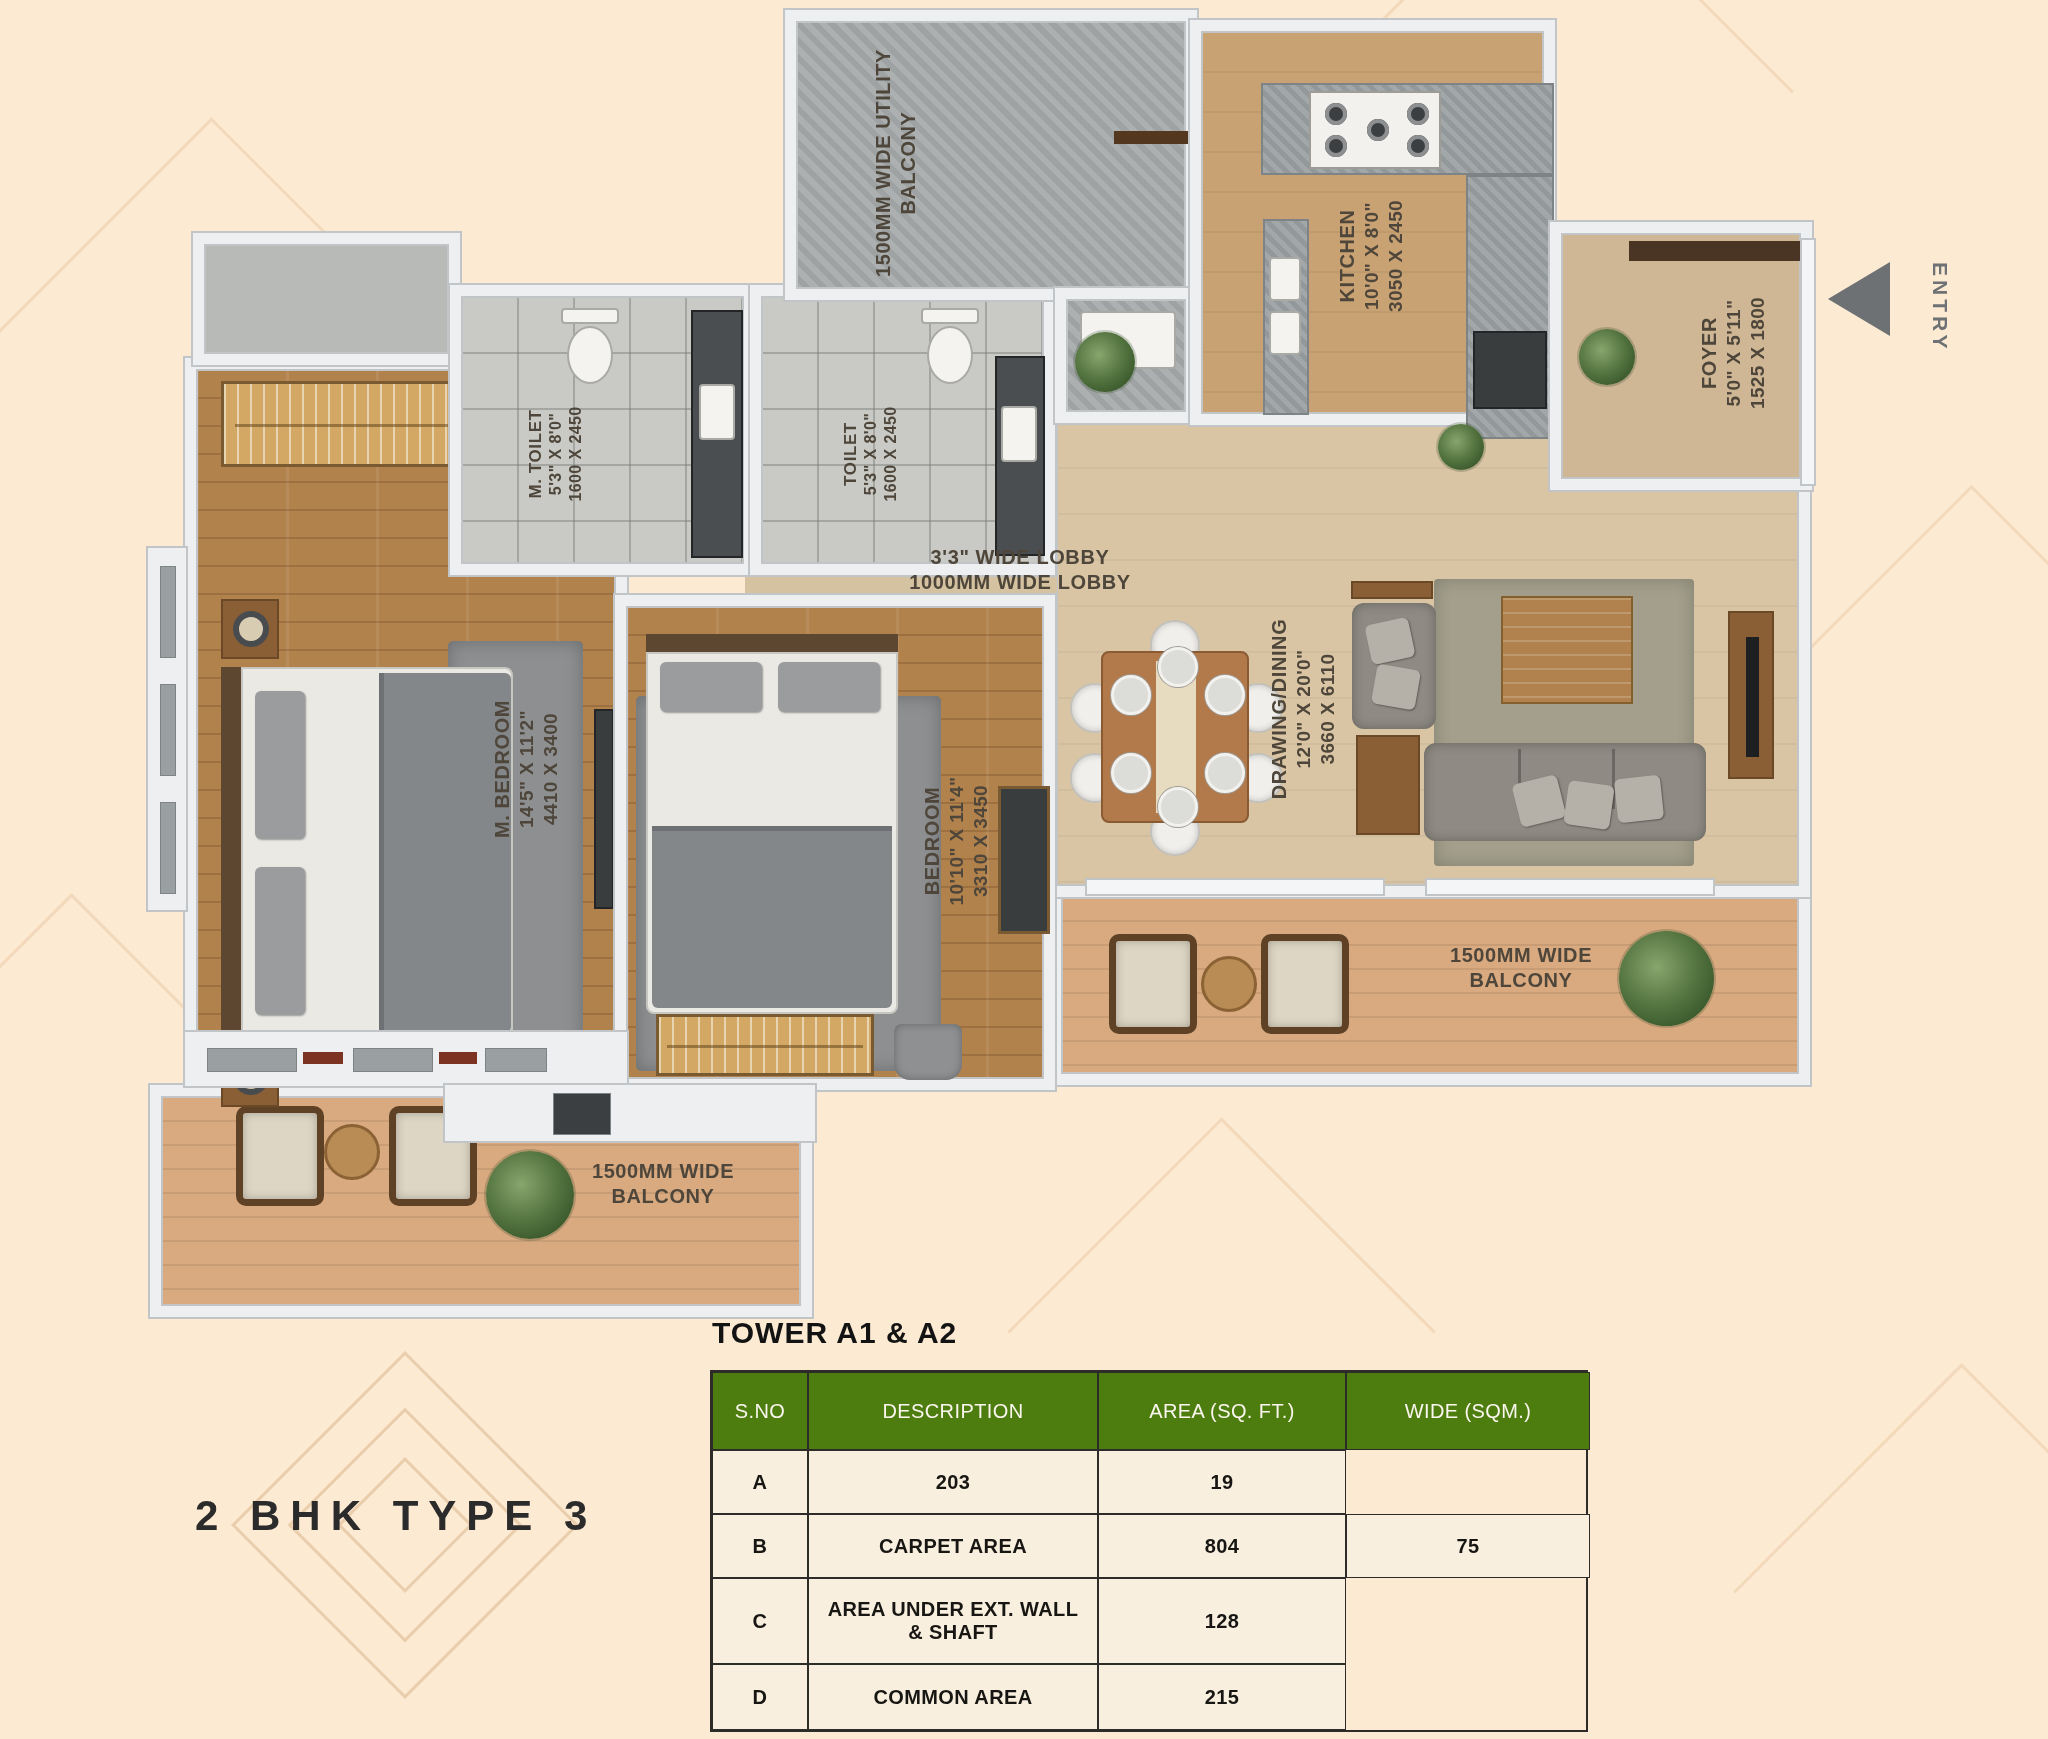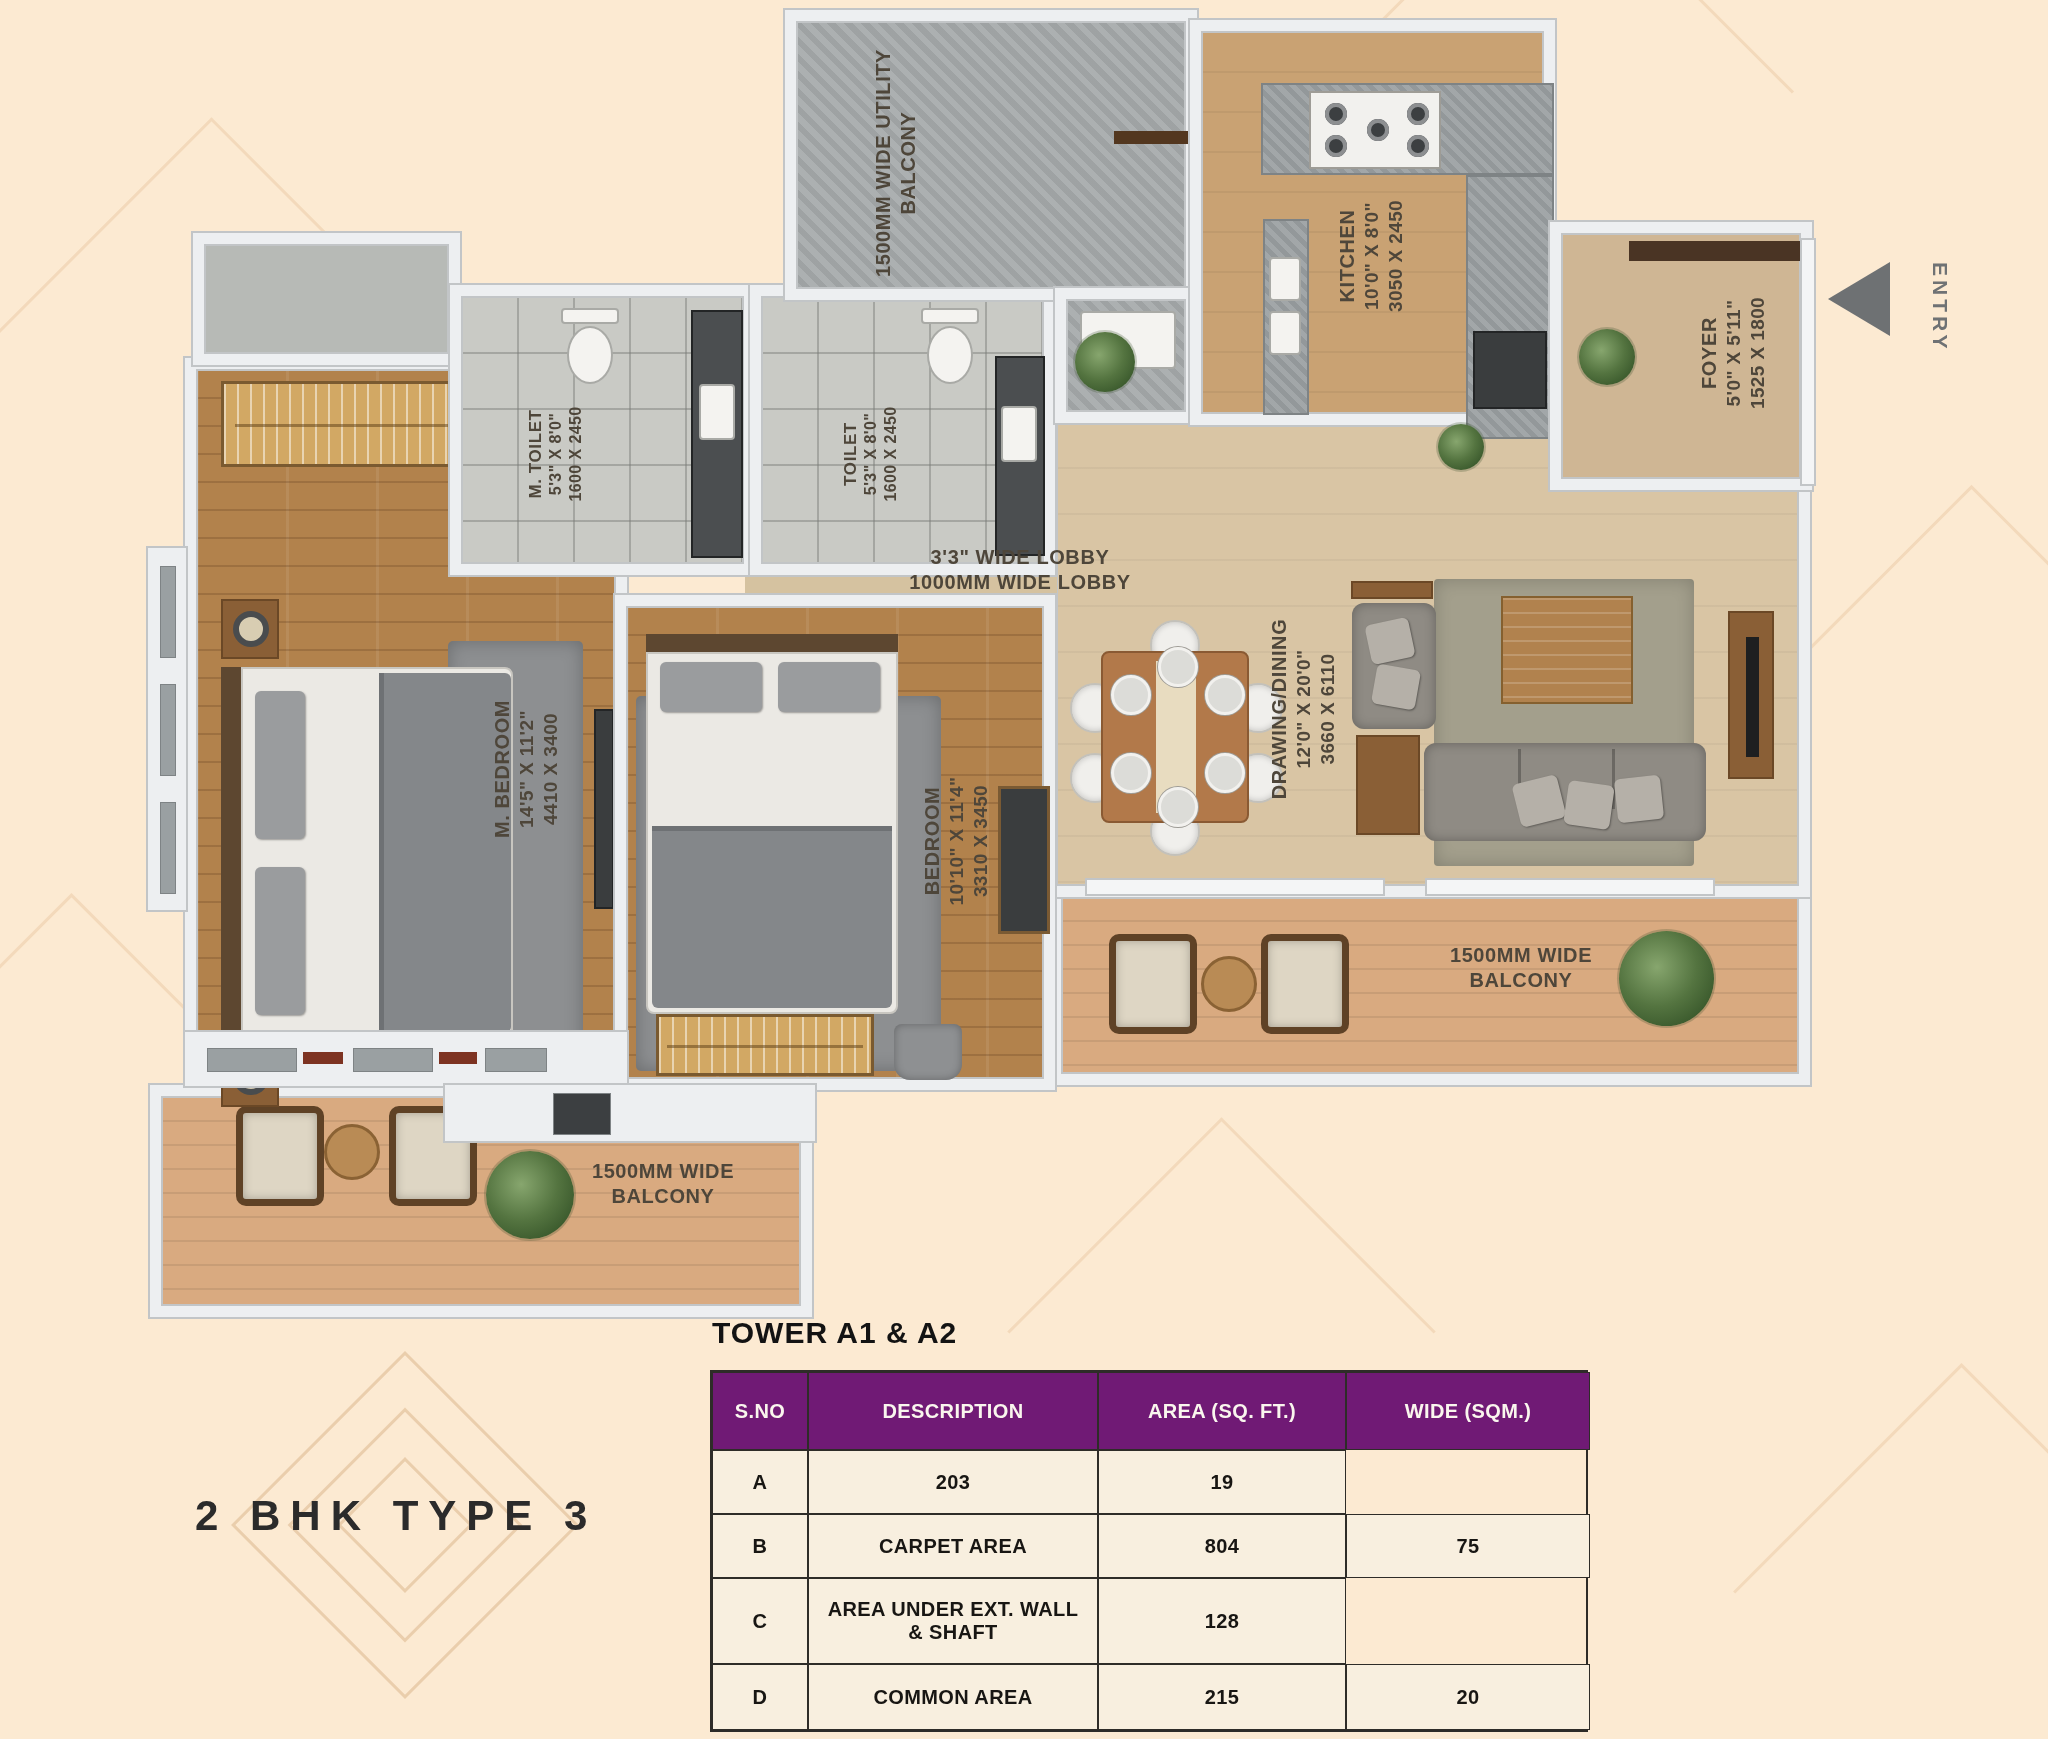--- a/index.html
+++ b/index.html
@@ -80,21 +80,21 @@
   .bhk-title{position:absolute;left:195px;top:1492px;font-size:42px;font-weight:600;
       letter-spacing:10px;color:#2b2b2b;}
   .tbl-title{position:absolute;left:712px;top:1316px;font-size:30px;font-weight:800;
       letter-spacing:1px;color:#131313;}
   .tbl{position:absolute;left:710px;top:1370px;width:878px;border:2px solid #2e2c28;
       box-sizing:border-box;}
   .tr{display:grid;grid-template-columns:96px 290px 248px 244px;}
   .td{display:flex;align-items:center;justify-content:center;text-align:center;
       border:1.5px solid #2e2c28;background:#f8efdf;color:#181613;
       font-size:20px;font-weight:600;padding:0 10px;letter-spacing:.4px;}
-  .tr.hd .td{background:#701a75;color:#faf6ee;font-weight:700;}
+  .tr.hd .td{background:#4d7c0f;color:#faf6ee;font-weight:400;}
   .tr.r-h{height:78px;} .tr.r-a{height:64px;} .tr.r-b{height:64px;}
   .tr.r-c{height:86px;} .tr.r-d{height:66px;}
 </style>
 </head>
 <body>
 
 <span class="chev" style="left:1380px;top:-80px;width:340px;height:340px;"></span>
 <span class="chev" style="left:60px;top:180px;width:300px;height:300px;"></span>
 <span class="chev" style="left:1790px;top:560px;width:360px;height:360px;"></span>
 <span class="chev" style="left:-90px;top:960px;width:320px;height:320px;"></span>
@@ -345,15 +345,14 @@
   </div>
   <div class="tr r-c">
     <div class="td">C</div>
     <div class="td">AREA UNDER EXT. WALL &amp; SHAFT</div>
     <div class="td">128</div>
   </div>
   <div class="tr r-d">
     <div class="td">D</div>
     <div class="td">COMMON AREA</div>
     <div class="td">215</div>
-    <div class="td">20</div>
   </div>
 </div>
 
 </body></html>

